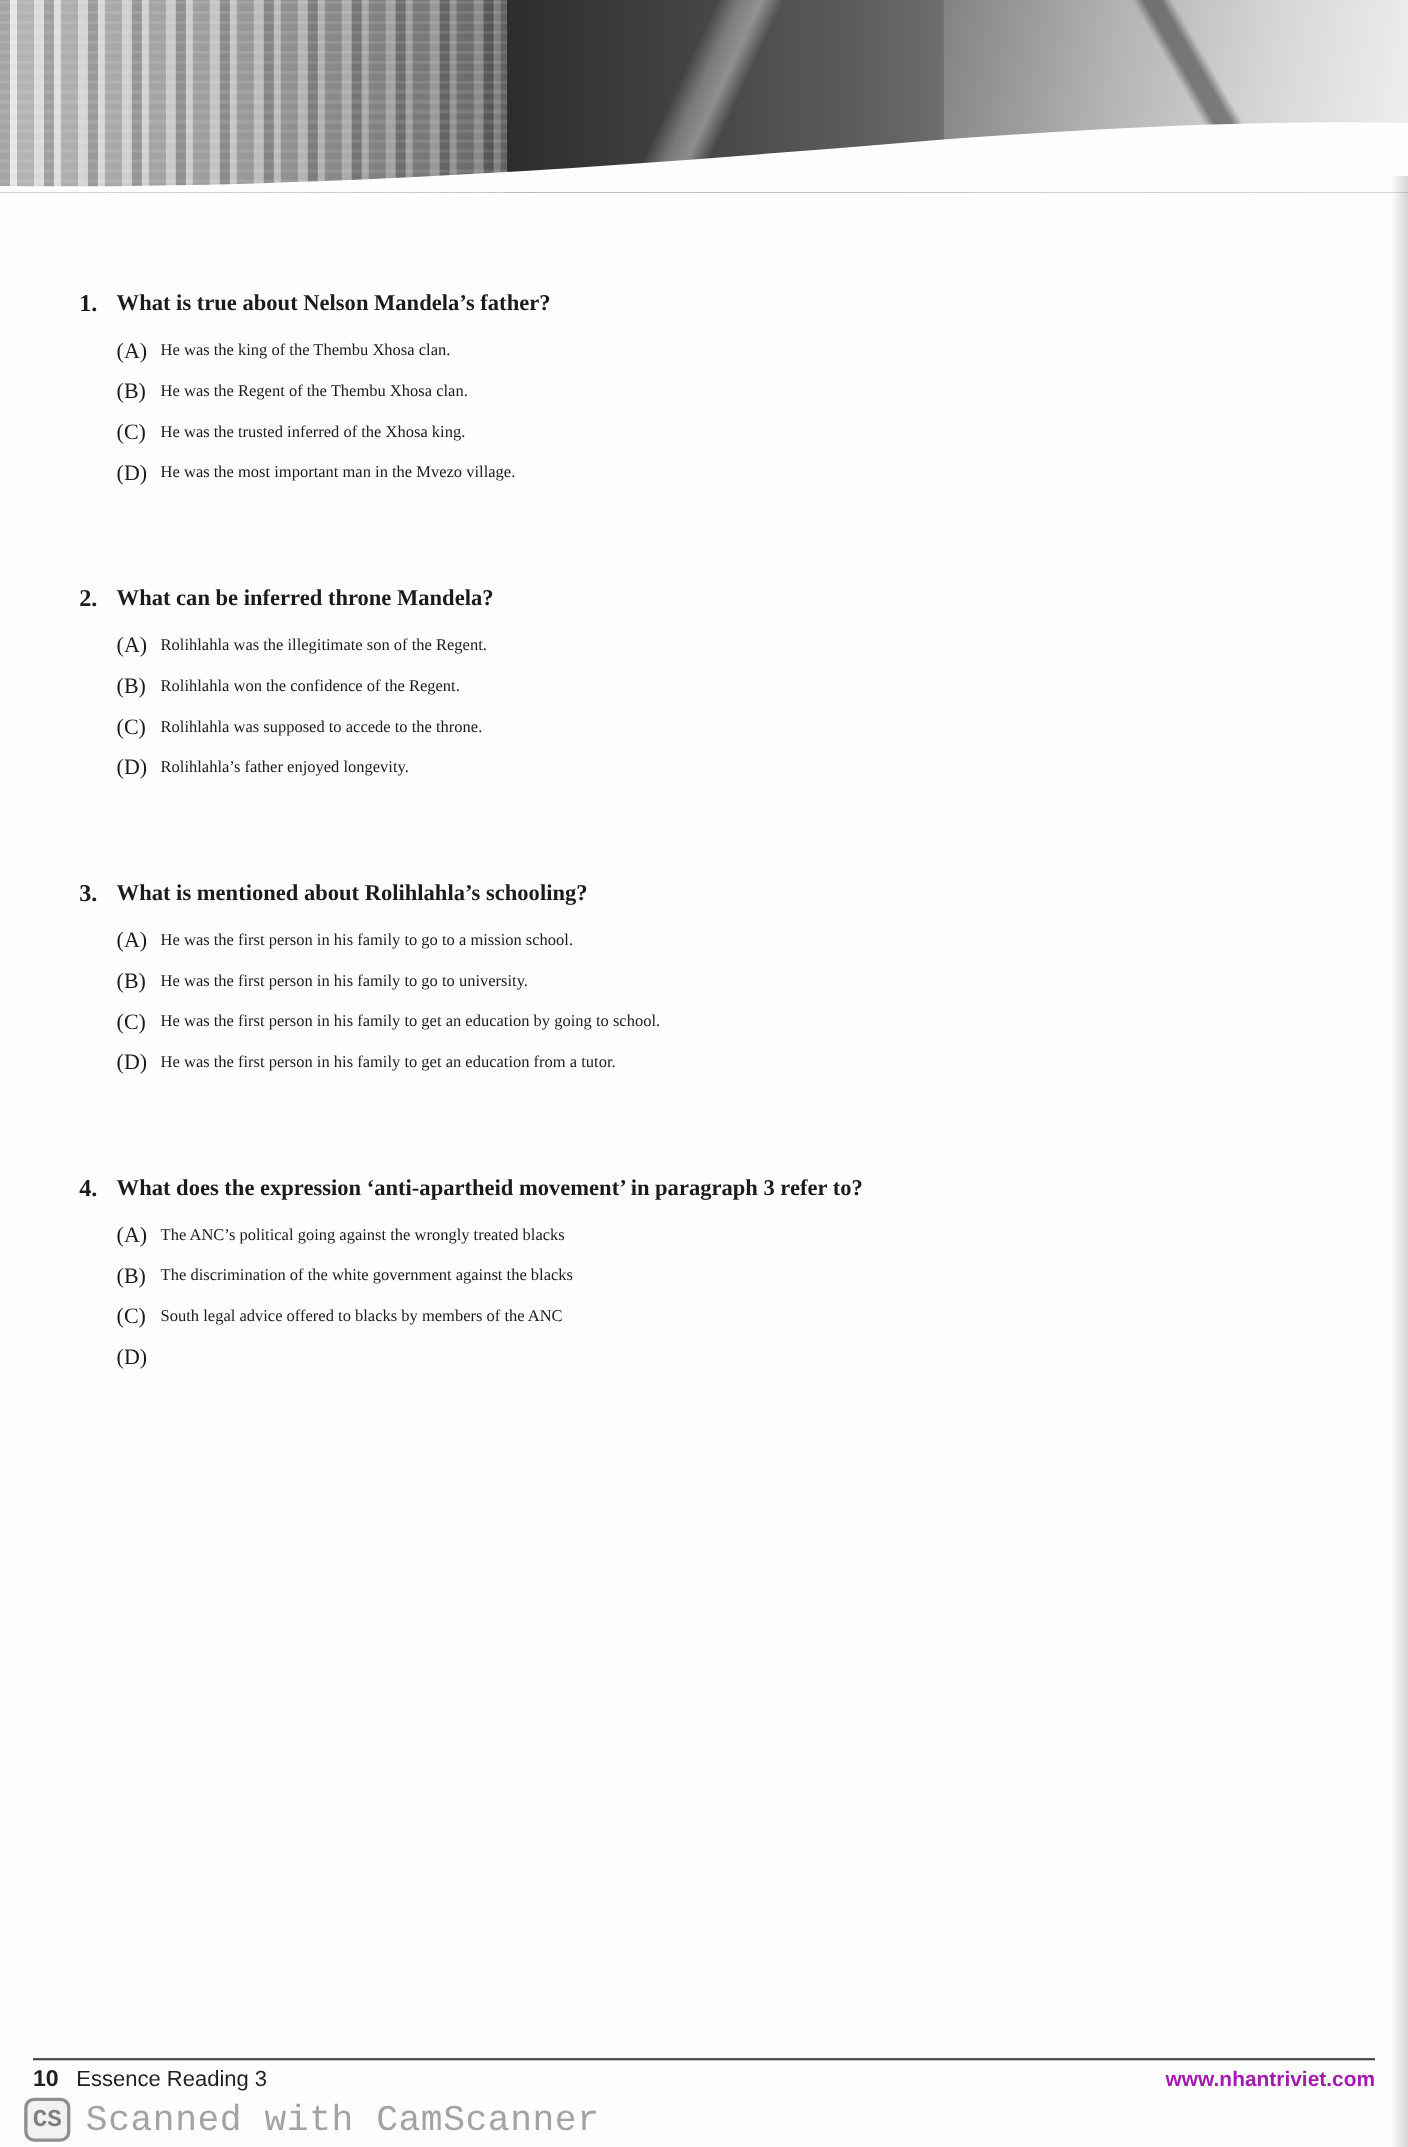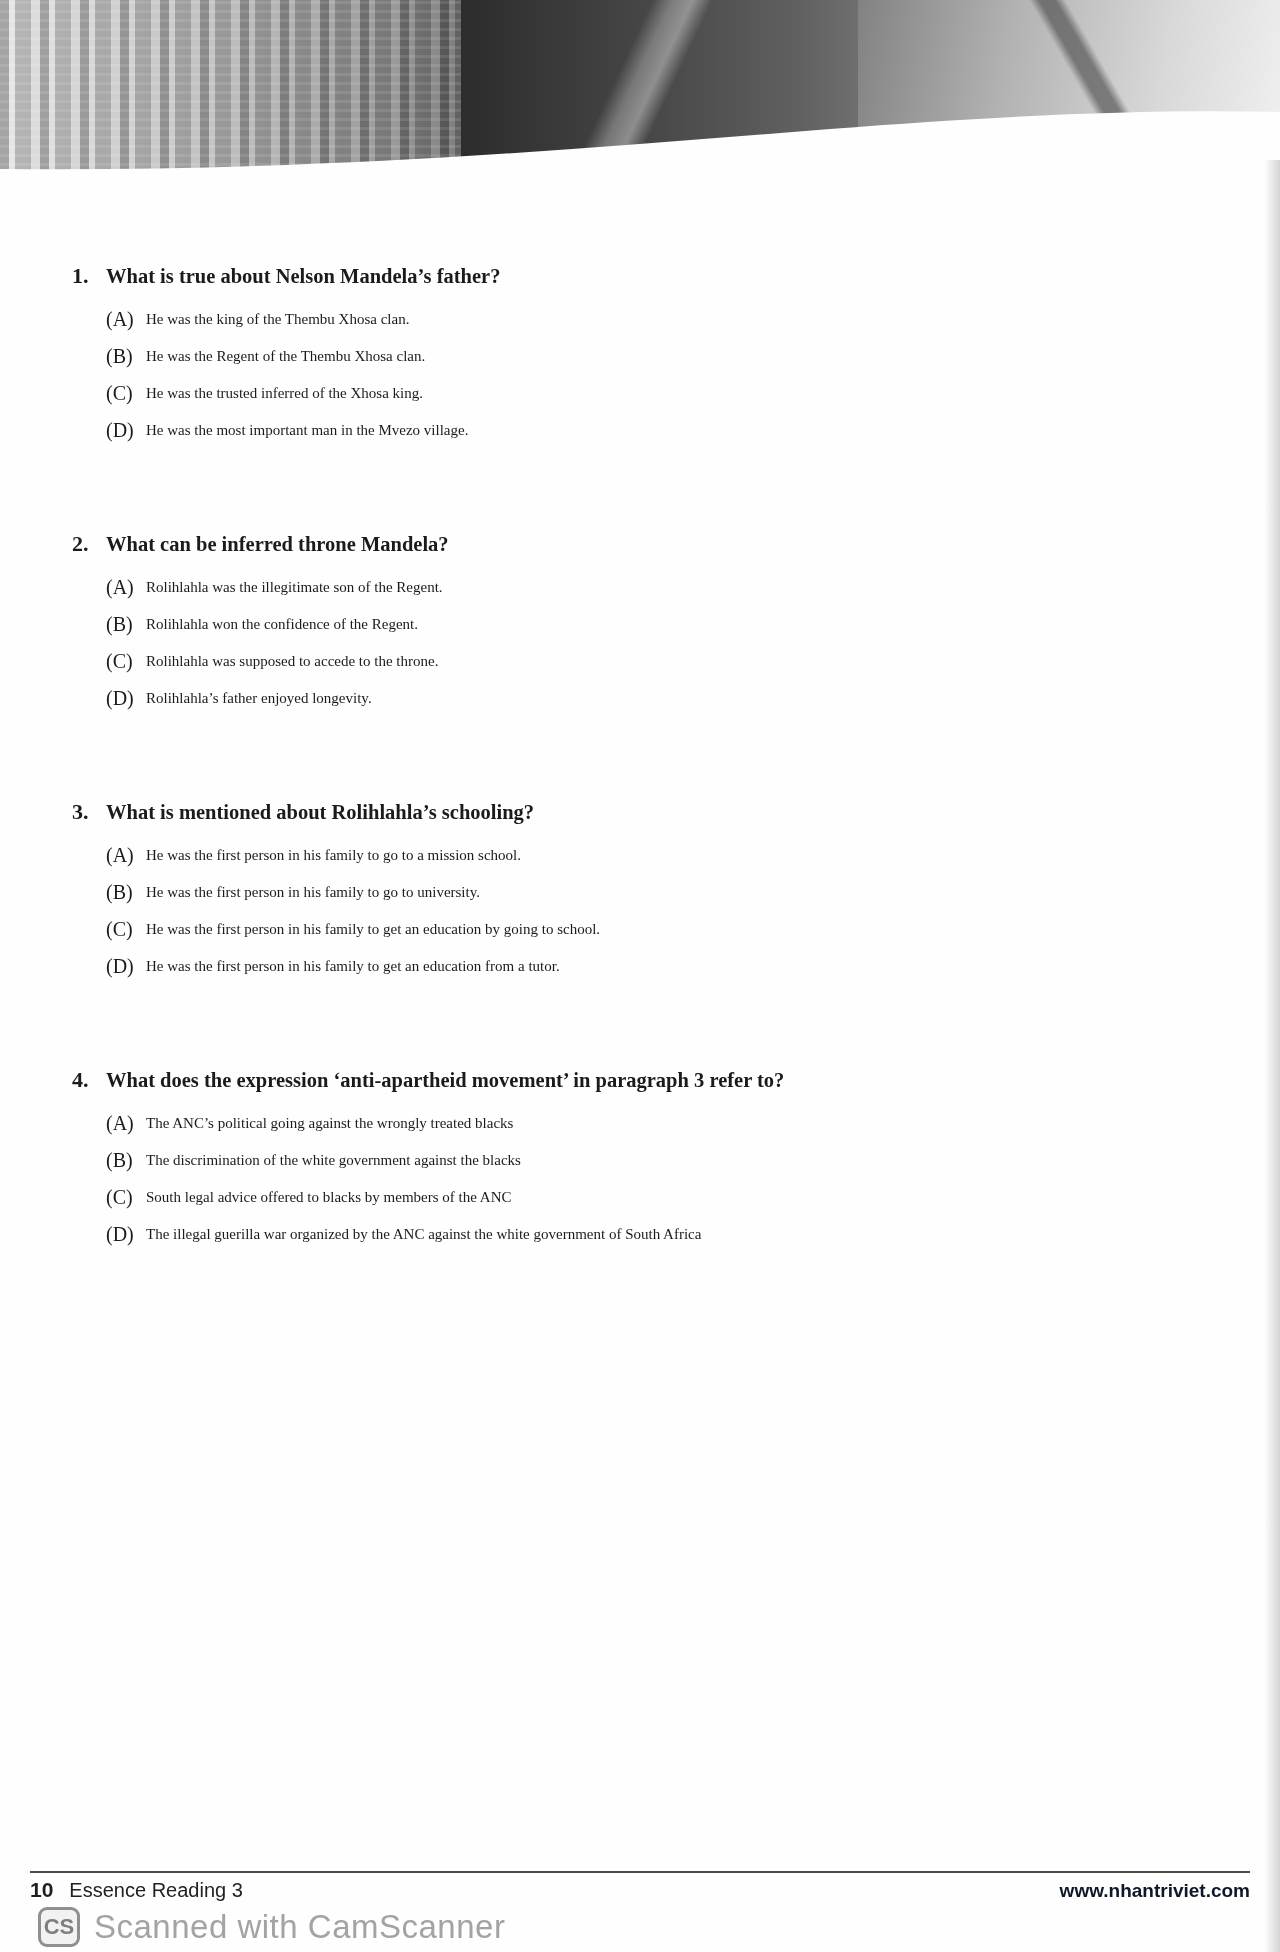--- a/index.html
+++ b/index.html
@@ -80,30 +80,30 @@
     border-top: 2px solid #4a4a4a;
     padding-top: 5px;
     display: flex;
     justify-content: space-between;
     align-items: baseline;
     font-family: "Liberation Sans", sans-serif;
   }
   .footer-left { display: flex; align-items: baseline; gap: 16px; }
   .footer-page-num { font-size: 21px; font-weight: bold; color: #1f1f1f; }
   .footer-book-title { font-size: 20px; color: #222; }
-  .footer-site { font-size: 19px; font-weight: bold; color: #0f172a; }
+  .footer-site { font-size: 19px; font-weight: bold; color: #a21caf; }
 
   
   .watermark {
     position: absolute;
-    left: 38px; bottom: 5px;
+    left: 22px; bottom: 5px;
     display: flex;
     align-items: center;
     gap: 14px;
-    font-family: Liberation Sans, sans-serif;
+    font-family: Liberation Mono, monospace;
   }
   .cs-logo {
     width: 42px; height: 40px;
     border: 3px solid #8f8f8f;
     border-radius: 9px;
     display: flex; align-items: center; justify-content: center;
     font-size: 22px; font-weight: bold; color: #7f7f7f;
     background: #f2f2f2;
   }
   .watermark-text {
@@ -223,21 +223,20 @@
         <div class="option">
           <span class="opt-label">(B)</span>
           <span class="opt-text">The discrimination of the white government against the blacks</span>
         </div>
         <div class="option">
           <span class="opt-label">(C)</span>
           <span class="opt-text">South legal advice offered to blacks by members of the ANC</span>
         </div>
         <div class="option">
           <span class="opt-label">(D)</span>
-          <span class="opt-text">The illegal guerilla war organized by the ANC against the white government of South Africa</span>
         </div>
       </div>
     </section>
 
   </div>
 
   <div class="footer">
     <div class="footer-left">
       <span class="footer-page-num">10</span>
       <span class="footer-book-title">Essence Reading 3</span>

